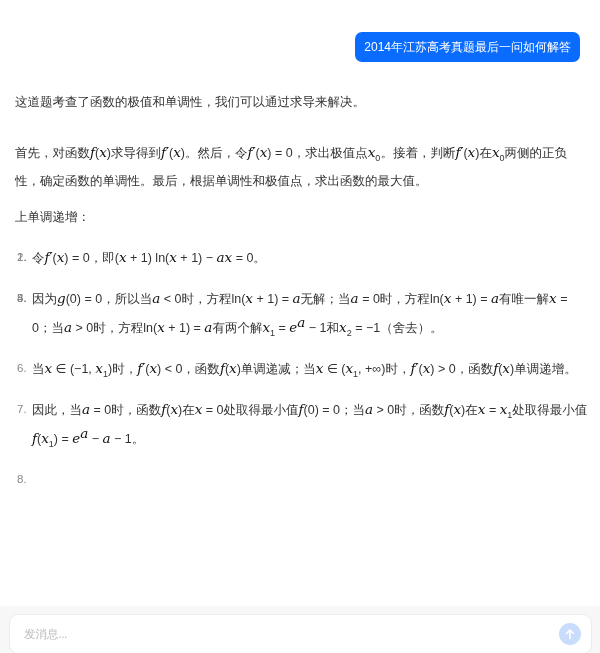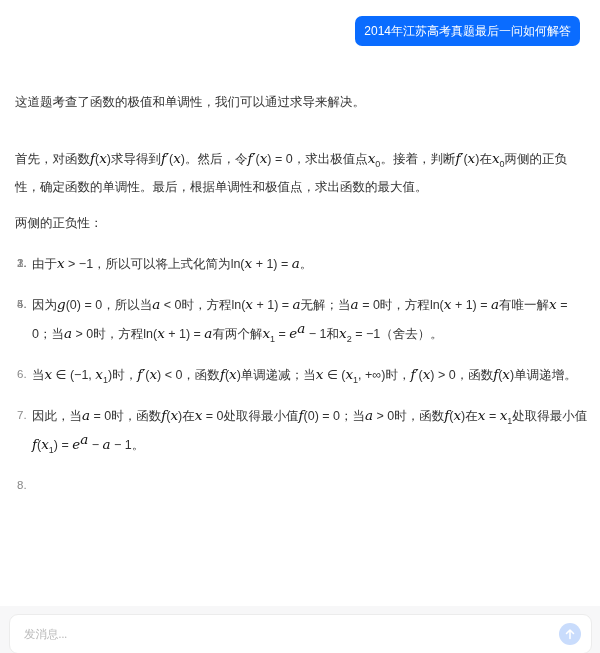--- a/index.html
+++ b/index.html
@@ -1,26 +1,26 @@
 <!DOCTYPE html>
 <html><head>
 <meta charset="utf-8">
 <style>
   * { box-sizing: border-box; margin: 0; padding: 0; }
   html, body { width: 600px; height: 653px; overflow: hidden; background: #ffffff; }
   body { font-family: "Liberation Sans", "DejaVu Sans", sans-serif; color: #333333; position: relative; }
   .chat { position: absolute; left: 0; top: 0; width: 600px; height: 606px; overflow: hidden; background: #ffffff; }
-  .user-row { position: absolute; right: 20px; top: 16px; }
+  .user-row { position: absolute; right: 20px; top: 32px; }
   .user-bubble {
     background: #0a6cff; color: #ffffff; font-size: 12px; line-height: 16px;
     padding: 7px 9px; border-radius: 7px; white-space: nowrap;
   }
   .answer { position: absolute; left: 15px; top: 88px; width: 575px; font-size: 12.5px; color: #333; }
   .para { line-height: 28px; margin-bottom: 8px; }
-  .para.p1 { margin-bottom: 28px; }
+  .para.p1 { margin-bottom: 22px; }
   .math { font-family: "DejaVu Serif", "Liberation Serif", serif; font-style: italic; font-size: 13.5px; color: #111; }
   sub, sup { font-size: 9px; line-height: 0; }
   ol.steps { list-style: none; }
   ol.steps li { position: relative; padding-left: 17px; line-height: 28px; margin-bottom: 12px; }
   ol.steps li .num { position: absolute; left: 2px; top: 0; color: #888; font-size: 11.5px; }
   .input-area { position: absolute; left: 0; top: 606px; width: 600px; height: 47px; background: #f7f7f8; }
   .input-box {
     position: absolute; left: 9px; top: 8px; width: 583px; height: 40px;
     background: #ffffff; border: 1px solid #ececec; border-radius: 9px;
   }
@@ -40,32 +40,32 @@
 <div class="chat">
   <div class="user-row">
     <div class="user-bubble">2014年江苏高考真题最后一问如何解答</div>
   </div>
 
   <div class="answer">
     <p class="para p1">这道题考查了函数的极值和单调性，我们可以通过求导来解决。</p>
 
     <p class="para"><span>首先，对函数</span><span class="math">f</span>(<span class="math">x</span>)<span>求导得到</span><span class="math">f′</span>(<span class="math">x</span>)<span>。然后，令</span><span class="math">f′</span>(<span class="math">x</span>) = 0<span>，求出极值点</span><span class="math">x</span><sub>0</sub><span>。接着，判断</span><span class="math">f′</span>(<span class="math">x</span>)<span>在</span><span class="math">x</span><sub>0</sub><span>两侧的正负性，确定函数的单调性。最后，根据单调性和极值点，求出函数的最大值。</span></p>
 
-    <p class="para">两侧的正负性：</p>
+    <p class="para">上单调递增：</p>
 
     <ol class="steps">
       <li>
         <span class="num">1.</span>
       </li>
       <li>
         <span class="num">2.</span>
+        <span>令<span class="math">f′</span>(<span class="math">x</span>) = 0，即(<span class="math">x</span> + 1) <span class="up">ln</span>(<span class="math">x</span> + 1) − <span class="math">ax</span> = 0。</span>
       </li>
       <li>
         <span class="num">3.</span>
-        <span>由于<span class="math">x</span> &gt; −1，所以可以将上式化简为<span class="up">ln</span>(<span class="math">x</span> + 1) = <span class="math">a</span>。</span>
       </li>
       <li>
         <span class="num">4.</span>
       </li>
       <li>
         <span class="num">5.</span>
         <span>因为<span class="math">g</span>(0) = 0，所以当<span class="math">a</span> &lt; 0时，方程<span class="up">ln</span>(<span class="math">x</span> + 1) = <span class="math">a</span>无解；当<span class="math">a</span> = 0时，方程<span class="up">ln</span>(<span class="math">x</span> + 1) = <span class="math">a</span>有唯一解<span class="math">x</span> = 0；当<span class="math">a</span> &gt; 0时，方程<span class="up">ln</span>(<span class="math">x</span> + 1) = <span class="math">a</span>有两个解<span class="math">x</span><sub>1</sub> = <span class="math">e</span><sup class="math">a</sup> − 1和<span class="math">x</span><sub>2</sub> = −1（舍去）。</span>
       </li>
       <li>
         <span class="num">6.</span>

